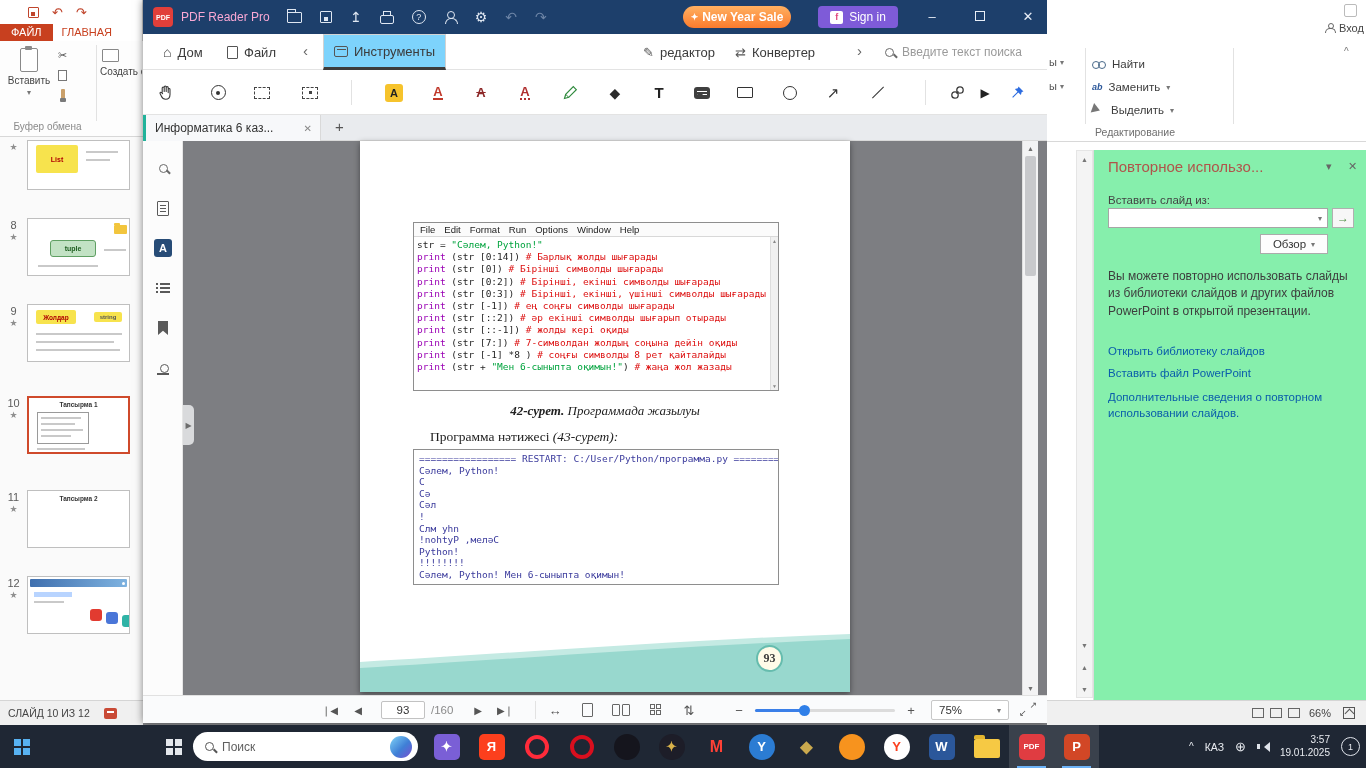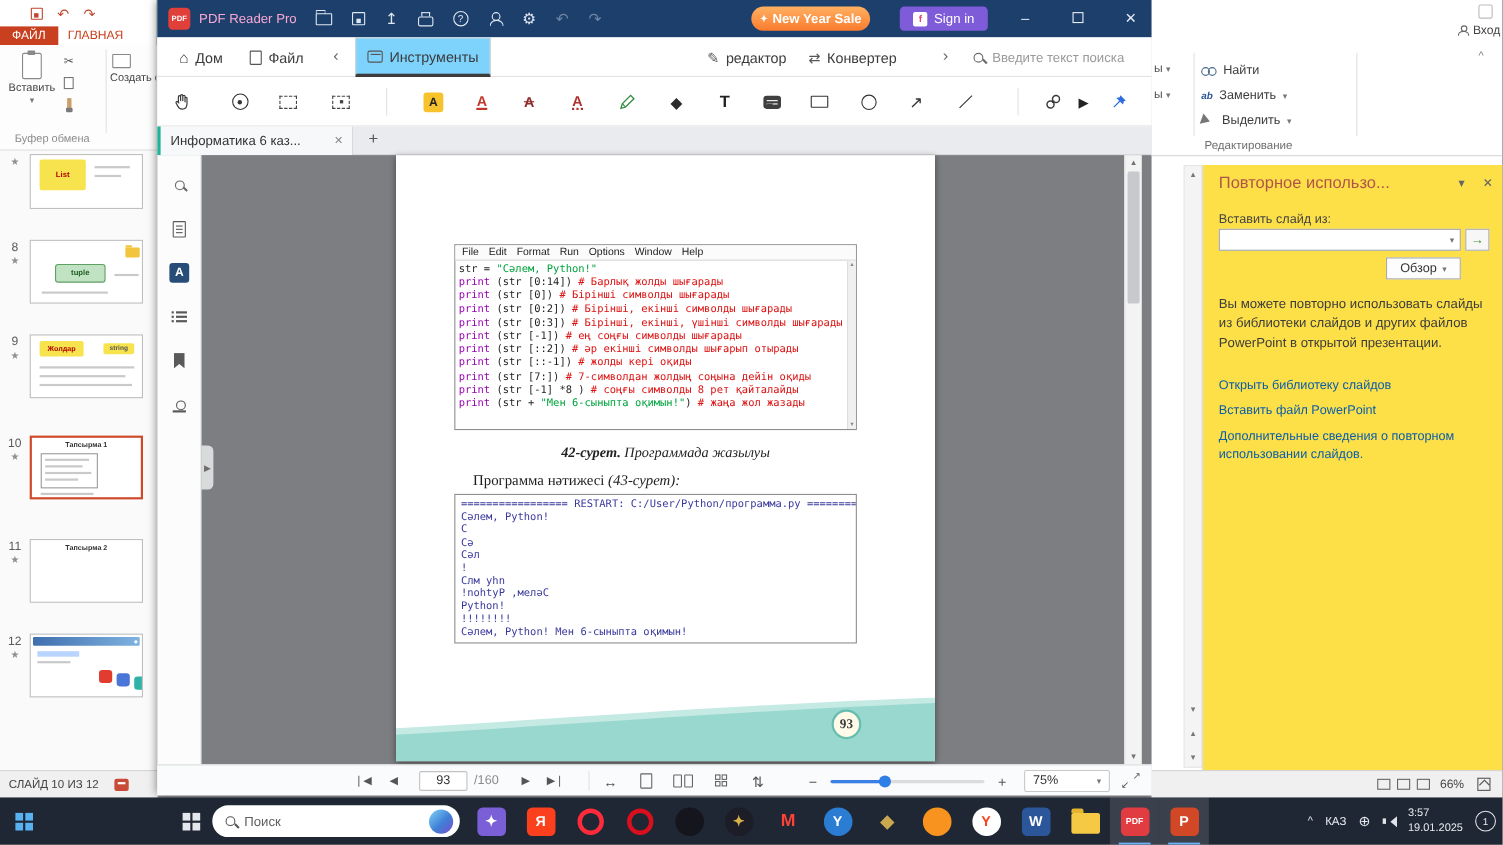--- a/index.html
+++ b/index.html
@@ -165,21 +165,21 @@
 .ed-row{position:absolute;left:45px;height:20px;display:flex;align-items:center;gap:6px;font-size:11.5px;color:#3d3d3d}
 .binoc{width:14px;height:9px;position:relative}
 .binoc::before{content:"";position:absolute;left:0;top:1px;width:6px;height:6px;border:1.4px solid #4a6a8a;border-radius:50%}
 .binoc::after{content:"";position:absolute;right:0;top:1px;width:6px;height:6px;border:1.4px solid #4a6a8a;border-radius:50%}
 .ab-ic{font-size:9px;color:#2b579a;font-style:italic;font-weight:bold}
 .cursor-ic{width:0;height:0;border:5px solid transparent;border-left:8px solid #777;transform:rotate(20deg)}
 .caret{font-size:8px;color:#777}
 .gname{position:absolute;font-size:10.5px;color:#6f6f6f}
 .ppt-vscroll{position:absolute;left:29px;top:150px;width:17px;height:548px;background:#f4f4f4;border:1px solid #e5e5e5;font-size:7px;color:#777}
 .pv-btn{position:absolute;left:0;width:100%;height:16px;display:flex;align-items:center;justify-content:center}
-.reuse{position:absolute;left:46px;top:150px;width:273px;height:550px;background:#fde047;border-left:1px solid #dcdcdc}
+.reuse{position:absolute;left:46px;top:150px;width:273px;height:550px;background:#86efac;border-left:1px solid #dcdcdc}
 .r-title{position:absolute;left:14px;top:8px;font-size:15px;color:#b0544a;white-space:nowrap}
 .r-x{position:absolute;top:10px;font-size:11px;color:#666}
 .r-lab{position:absolute;left:14px;top:44px;font-size:11.5px;color:#444}
 .r-combo{position:absolute;left:14px;top:58px;width:220px;height:20px;border:1px solid #a6a6a6;background:#fff;display:flex;align-items:center;justify-content:flex-end;padding-right:5px}
 .r-go{position:absolute;left:238px;top:58px;width:22px;height:20px;border:1px solid #b0b0b0;background:#f7f7f7;display:flex;align-items:center;justify-content:center;color:#4a8c3f;font-weight:bold;font-size:12px}
 .r-browse{position:absolute;left:166px;top:84px;width:68px;height:20px;border:1px solid #ababab;background:#fdfdfd;display:flex;align-items:center;justify-content:center;gap:5px;font-size:11.5px;color:#333}
 .r-body{position:absolute;left:14px;top:118px;width:240px;font-size:12px;line-height:1.45;color:#3d3d3d}
 .r-link{position:absolute;left:14px;font-size:11.5px;color:#0a5dab;width:245px;line-height:1.35}
 .ppt-status-r{position:absolute;left:0;top:700px;width:319px;height:25px;background:#f0f0f0;border-top:1px solid #d5d5d5}
 .view-ic{position:absolute;top:7px;width:12px;height:10px;border:1.2px solid #666}
@@ -205,21 +205,21 @@
 .tb-active{background:rgba(255,255,255,.12)}
 .tb-active::after{content:"";position:absolute;left:8px;bottom:0;width:29px;height:2.5px;background:#6cb2f7}
 .tb-square{width:26px;height:26px;border-radius:5px;display:flex;align-items:center;justify-content:center;font-size:13px;font-weight:bold}
 .tb-circle{width:26px;height:26px;border-radius:50%;display:flex;align-items:center;justify-content:center;font-size:13px;font-weight:bold}
 .tb-plain{width:26px;height:26px;display:flex;align-items:center;justify-content:center;font-size:16px;font-weight:bold}
 .tb-ring{width:24px;height:24px;border-radius:50%;border:4px solid #ff2b3a}
 .tb-folder{width:26px;height:19px;background:#f6c944;border-radius:2px;position:relative;margin-top:4px}
 .tb-folder::before{content:"";position:absolute;left:0;top:-4px;width:11px;height:4px;background:#e3b52e;border-radius:2px 2px 0 0}
 .tray{position:absolute;right:6px;top:0;height:43px;display:flex;align-items:center;gap:11px;color:#e8ebf0}
 .tray .lang{font-size:10.5px}
-.clock{text-align:left;font-size:10px;line-height:1.25}
+.clock{text-align:right;font-size:10px;line-height:1.25}
 .badge{width:19px;height:19px;border:1.4px solid #dfe3ea;border-radius:50%;display:flex;align-items:center;justify-content:center;font-size:9px}
 .spk{position:relative;width:12px;height:12px}
 .spk::before{content:"";position:absolute;left:0;top:3.5px;width:3px;height:5px;background:#dfe3ea}
 .spk::after{content:"";position:absolute;left:2px;top:1px;border:5px solid transparent;border-right:6px solid #dfe3ea}
 </style>
 </head>
 <body>
 
 <div id="screen">
 

